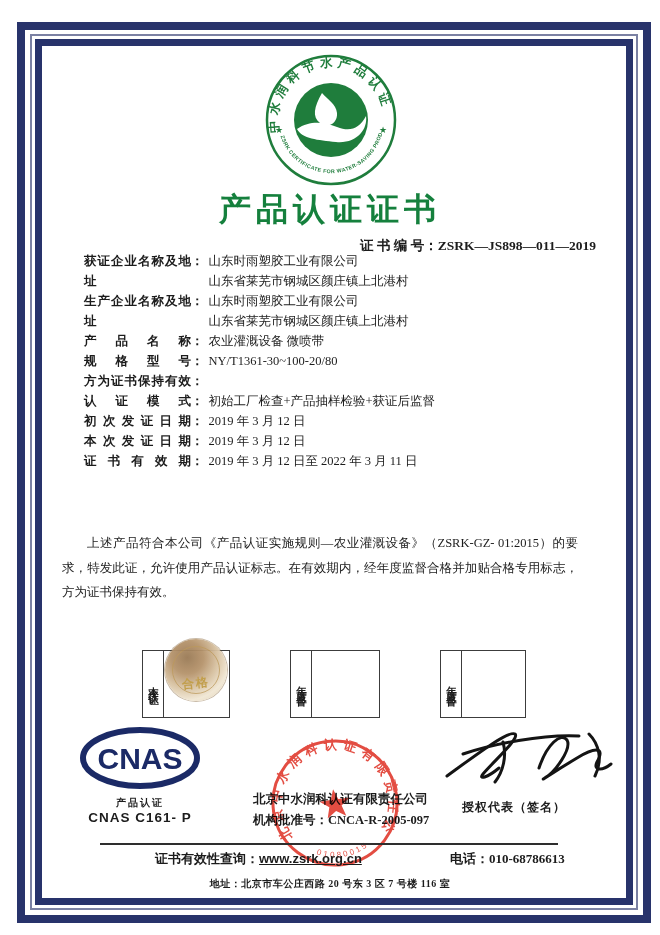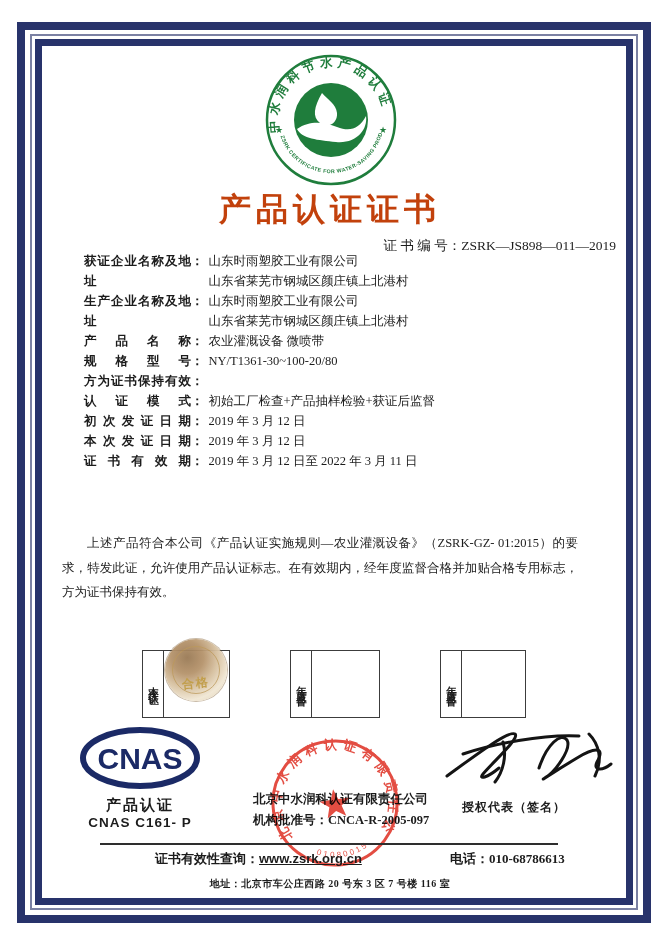--- a/index.html
+++ b/index.html
@@ -7,22 +7,22 @@
        font-family:"Liberation Serif",serif;color:#1c1c1c;}
   .abs{position:absolute;}
   
   .fr{position:absolute;pointer-events:none;}
   .fr1{left:17px;top:22px;right:9px;bottom:12px;border:8px solid #28336b;}
   .fr2{left:30px;top:34px;right:22px;bottom:25px;border:2px solid #7b81a3;}
   .fr3{left:35px;top:39px;right:27px;bottom:30px;border:7px solid #28336b;}
   
   .logo{left:261px;top:50px;width:140px;height:140px;}
   .title{left:0;top:188px;width:660px;text-align:center;font-size:32px;font-weight:900;
-         letter-spacing:5px;font-family:"Liberation Sans",sans-serif;color:#c2410c;}
-  .certno{top:237px;right:44px;font-size:13.5px;font-weight:normal;white-space:nowrap;}
+         letter-spacing:5px;font-family:"Liberation Sans",sans-serif;color:#15803d;}
+  .certno{top:237px;right:64px;font-size:13.5px;font-weight:bold;white-space:nowrap;}
   
   .fields{left:84px;top:251px;width:510px;font-size:12.5px;line-height:20px;}
   .frow{display:flex;align-items:flex-start;}
   .f-label{width:107px;font-weight:bold;text-align:justify;text-align-last:justify;flex:0 0 107px;}
   .f-colon{font-weight:bold;margin-right:5px;}
   .f-value{white-space:nowrap;}
   
   .statement{left:62px;top:499px;width:516px;font-size:12.5px;line-height:24.5px;
              text-align:justify;text-indent:2em;margin-top:32px;}
   
@@ -33,21 +33,21 @@
   .svarea{flex:1;}
   .sticker{left:165px;top:639px;width:62px;height:62px;border-radius:50%;
            background:radial-gradient(circle at 36% 30%,#9a7a55 0%,#b6946c 28%,#d9c4a4 52%,#f1e7d4 72%,#dfcdaa 100%);
            box-shadow:0 0 0 1px rgba(140,110,70,.5);opacity:.95;}
   .sticker-ring{position:absolute;left:7px;top:7px;right:7px;bottom:7px;border-radius:50%;
                 border:1px solid rgba(186,148,82,.75);}
   .sticker-txt{position:absolute;left:0;bottom:9px;width:100%;text-align:center;font-size:12px;
                color:#bf9a43;font-weight:bold;letter-spacing:2px;transform:rotate(-6deg);}
   
   .cnas{left:75px;top:726px;width:130px;text-align:center;}
-  .cnas-l1{font-size:15px;font-weight:bold;margin-top:2px;letter-spacing:2px;font-family:Liberation Serif, serif;}
+  .cnas-l1{font-size:10px;font-weight:bold;margin-top:2px;letter-spacing:2px;font-family:Liberation Serif, serif;}
   .cnas-l2{font-size:13.5px;font-weight:bold;font-family:"Liberation Sans",sans-serif;letter-spacing:1px;}
   .issuer{left:253px;top:789px;font-size:12.5px;font-weight:bold;line-height:21px;white-space:nowrap;}
   .stamp{left:262px;top:728px;width:146px;height:150px;transform:rotate(-8deg);
          opacity:.88;mix-blend-mode:multiply;}
   .sig{left:443px;top:720px;width:190px;height:80px;}
   .sigcap{left:462px;top:799px;font-size:12px;font-weight:bold;letter-spacing:1px;}
   .rule{left:100px;top:843px;width:458px;border-top:2px solid #2e2e2e;height:0;}
   .qline{left:155px;top:850px;font-size:13px;font-weight:bold;white-space:nowrap;}
   .qurl{text-decoration:underline;font-family:"Liberation Sans",sans-serif;}
   .pline{left:418px;top:850px;font-size:13px;font-weight:bold;white-space:nowrap;margin-left:32px;}

